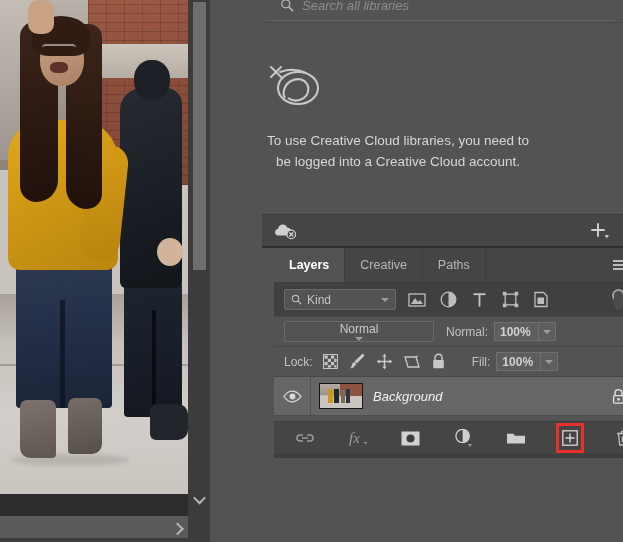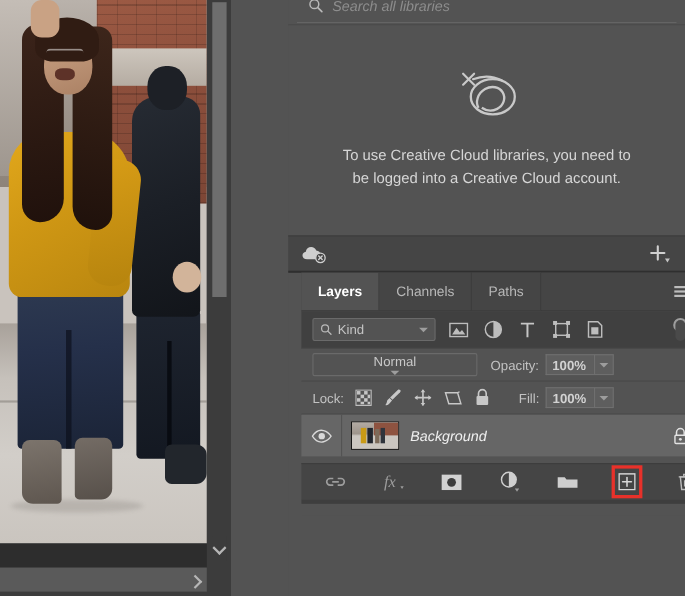--- a/index.html
+++ b/index.html
@@ -271,21 +271,21 @@
     padding: 0;
   }
   #lib-search-input::placeholder { color: #8d8d8d; font-style: italic; opacity: 1; }
 
   #lib-body {
     position: absolute; left: 0; top: 22px; width: 361px; height: 192px;
     background: #535353;
     border-top: 1px solid #4a4a4a;
     display: flex;
     flex-direction: column;
-    align-items: center;
+    align-items: flex-start;
     justify-content: center;
   }
   #cc-logo { margin-top: -6px; margin-bottom: 18px; }
   #lib-message {
     width: 272px;
     text-align: center;
     color: #d6d6d6;
     font-size: 13.5px;
     line-height: 21px;
   }
@@ -638,21 +638,21 @@
       <div id="panel-divider"></div>
     </div>
 
     <div id="layers-panel">
 
       <div id="layers-tabs">
         <div class="ltab active">
           <span>Layers</span>
         </div>
         <div class="ltab">
-          <span>Channels</span>
+          <span>Creative</span>
         </div>
         <div class="ltab">
           <span>Paths</span>
         </div>
         <div id="panel-menu-btn">
           <span class="hamburger">
             <i></i>
               <i></i>
               <i></i>
           </span>
@@ -711,21 +711,21 @@
           <span class="track"></span>
           <span class="knob"></span>
         </div>
       </div>
 
       <div id="blend-row">
         <div id="blend-select">
           <span>Normal</span>
           <span class="caret-down"></span>
         </div>
-        <span class="field-label">Opacity:</span>
+        <span class="field-label">Normal:</span>
         <div class="numfield">
           <span class="val">100%</span>
           <span class="stepper">
             <span class="caret-down"></span>
           </span>
         </div>
       </div>
 
       <div id="lock-row">
         <span id="lock-label">Lock:</span>

